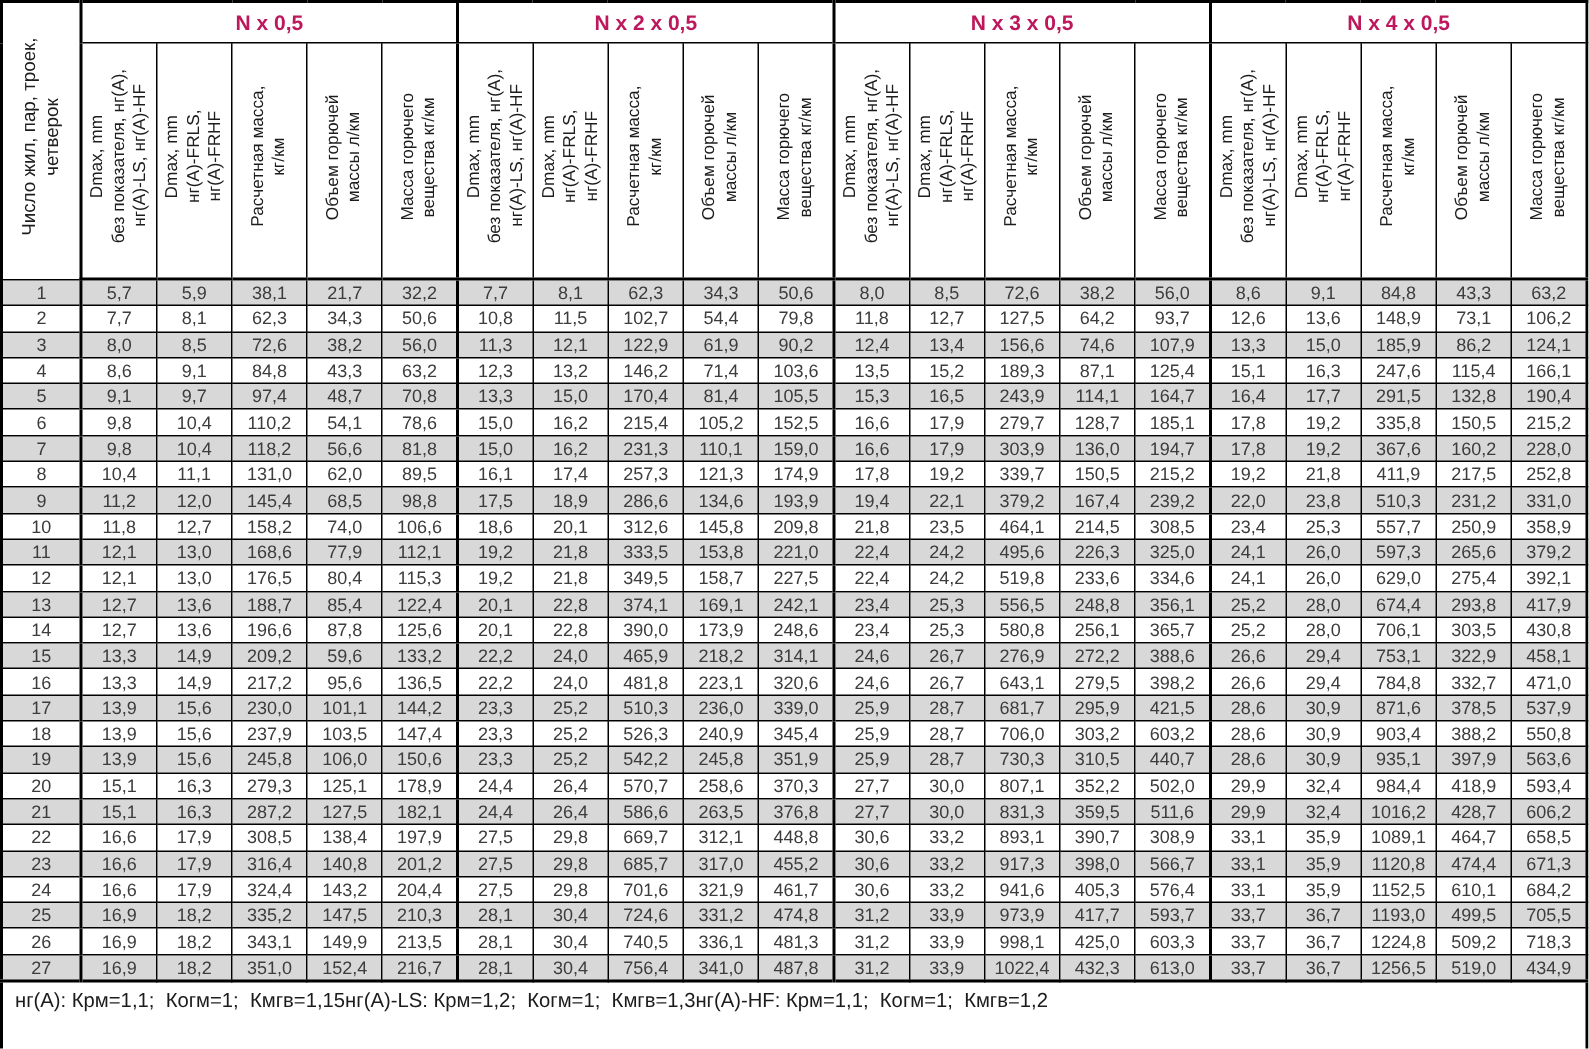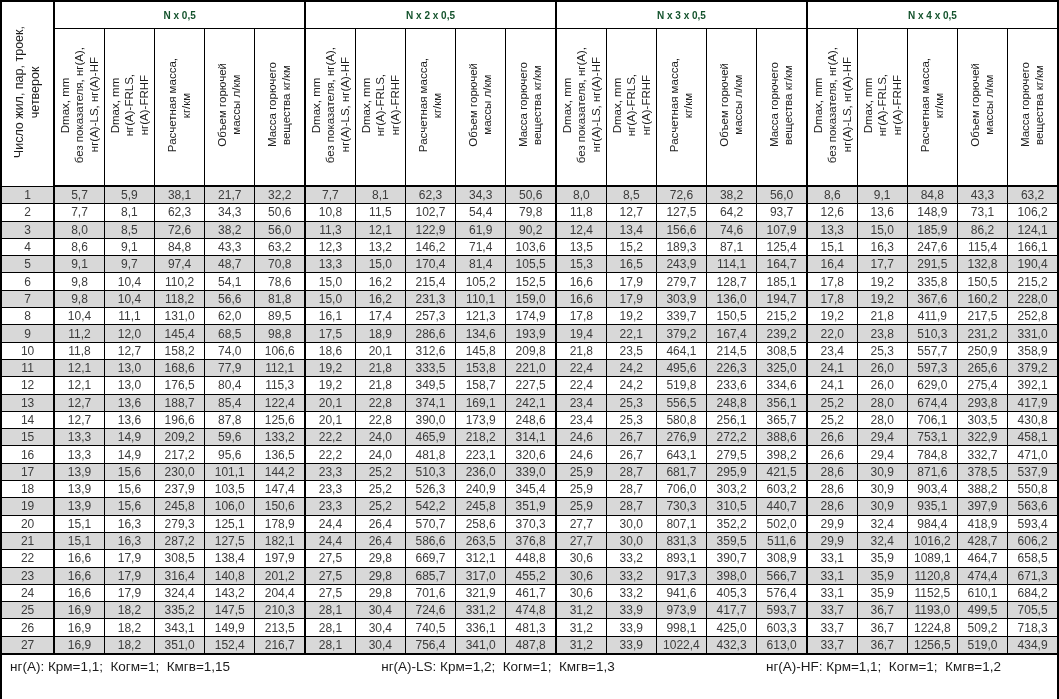--- a/index.html
+++ b/index.html
@@ -1,31 +1,31 @@
 <!DOCTYPE html>
 <html style="--stripe: #d8d8d8;"><head>
 <meta charset="utf-8">
 <style>
   html,body{margin:0;padding:0;background:#fff;}
   body{width:1059px;height:699px;font-family:"Liberation Sans",sans-serif;overflow:hidden;}
   table{border-collapse:collapse;table-layout:fixed;width:1059px;border:2px solid #000;}
   th,td{border:1px solid #000;padding:0;text-align:center;vertical-align:middle;overflow:hidden;}
   .gl{border-left:2px solid #000;}
-  .group-th{height:26px;font-weight:bold;font-size:10px;color:#14532d;}
+  .group-th{height:26px;font-weight:bold;font-size:14px;color:#be185d;}
   .colhead-th{height:156px;font-weight:normal;}
   .corner-th{font-weight:normal;}
   .vert{display:inline-block;writing-mode:vertical-rl;transform:rotate(180deg);
         white-space:pre-line;font-size:11.5px;line-height:1.25;color:#1c1c1c;}
   .corner-th .vert{font-size:12.5px;}
   tr.colheads th{border-bottom:2px solid #000;}
   tbody td{height:16.3px;font-size:12px;color:#3c3c3c;}
   tbody tr:nth-child(odd) td{background:var(--stripe,#d8d8d8);}
   tfoot td{border-top:2px solid #000;height:44px;vertical-align:middle;padding:1px 0;}
   .fl{display:flex;font-size:13.5px;color:#1c1c1c;white-space:pre;line-height:21px;}
-  .fl1{justify-content:space-between;padding:0 56px 0 8px;}
+  .fl1{padding:0 56px 0 8px;}
   .fl2{justify-content:space-between;padding:0 30px 0 170px;margin-top:20px;}
 </style>
 </head>
 <body>
 
 <table>
   <colgroup id="cols">
       <col style="width: 53px;">
       <col style="width: 50px;">
       <col style="width: 50px;">

